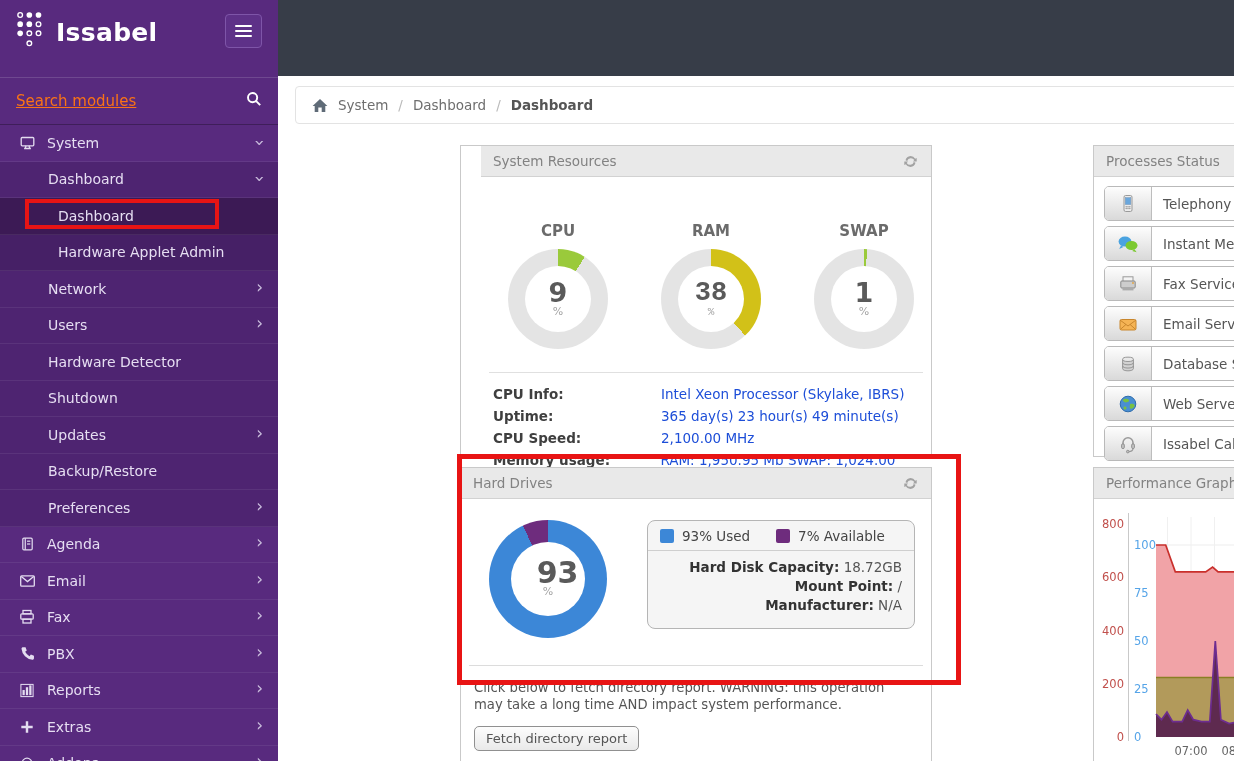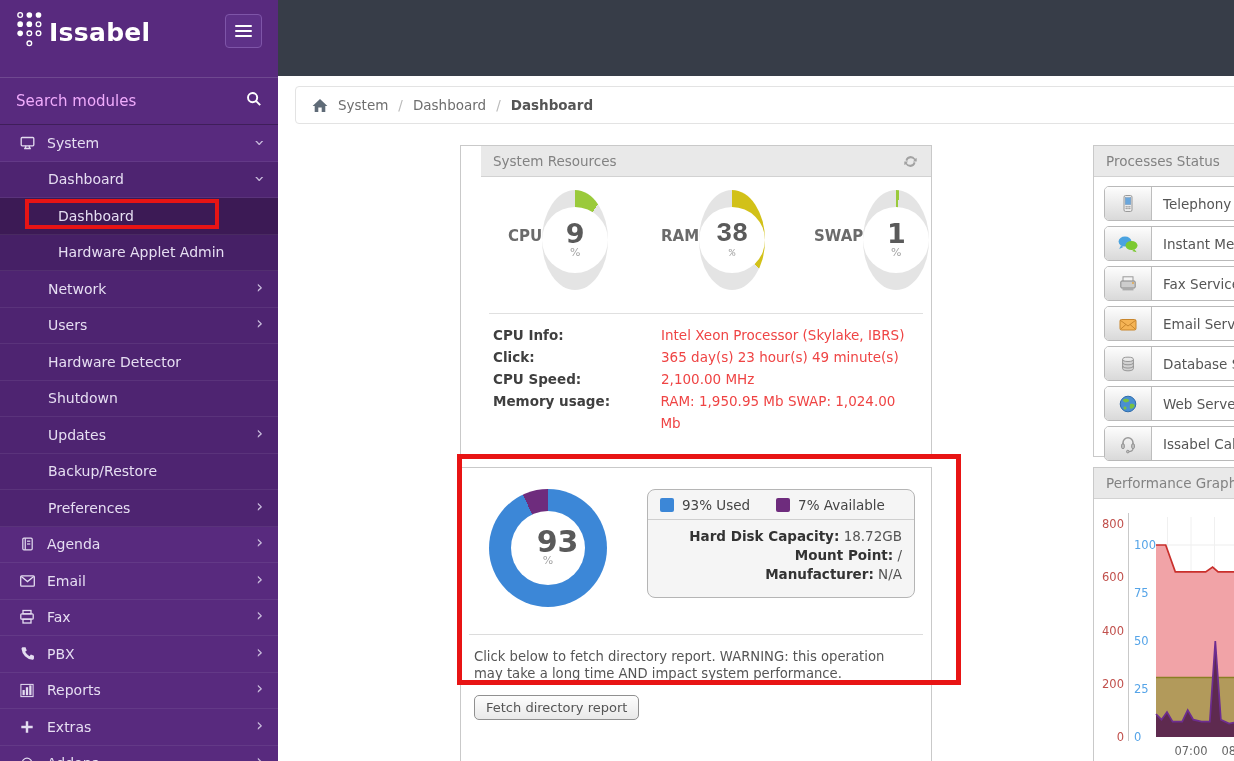--- a/index.html
+++ b/index.html
@@ -5,29 +5,29 @@
   html,body{margin:0;padding:0;}
   body{
     width:1234px;height:761px;position:relative;overflow:hidden;
     background:#fff;font-family:"DejaVu Sans","Liberation Sans",sans-serif;
   }
   
   .topbar{position:absolute;left:278px;top:0;width:956px;height:76px;background:#373d48;}
   
   .sidebar{position:absolute;left:0;top:0;width:278px;height:761px;background:#582a7e;z-index:2;}
   .sidebar-header{position:relative;height:77px;}
-  .logo{position:absolute;left:16px;top:10px;display:flex;align-items:center;gap:3px;cursor:pointer;}
+  .logo{position:absolute;left:16px;top:10px;display:flex;align-items:center;gap:10px;cursor:pointer;}
   .logo-text{color:#fff;font-size:25px;font-weight:bold;letter-spacing:.3px;}
   .hamburger-btn{position:absolute;right:16px;top:14px;width:37px;height:34px;background:#5e3188;
     border:1px solid #7e55a8;border-radius:4px;display:flex;flex-direction:column;align-items:center;
     justify-content:center;gap:2.5px;cursor:pointer;padding:0;}
   .hamburger-btn i{display:block;width:17px;height:2.6px;background:#fff;border-radius:1px;}
   .search-row{height:46px;border-top:1px solid rgba(255,255,255,.14);border-bottom:1px solid rgba(0,0,0,.28);
     display:flex;align-items:center;padding:0 16px;cursor:text;}
-  .search-placeholder{color:#f0abfc;font-size:15px;flex:1;}
+  .search-placeholder{color:#f97316;font-size:15px;flex:1;text-decoration:underline;}
   .menu{display:block;}
   .menu-item{position:relative;height:36.5px;display:flex;align-items:center;box-sizing:border-box;
     border-bottom:1px solid rgba(255,255,255,.07);padding-right:36px;cursor:pointer;}
   .menu-item .mi-label{color:#e6def2;font-size:14px;white-space:nowrap;}
   .level1{background:#582a7e;padding-left:18px;}
   .level2{background:#4e2471;padding-left:48px;}
   .level3{background:#462066;padding-left:58px;}
   .menu-item.selected{background:#3c1a55;}
   .mi-icon{width:18px;margin-right:11px;display:flex;align-items:center;justify-content:center;}
   .chevron{position:absolute;right:15px;top:50%;transform:translateY(-58%);color:#c9bcdc;font-size:17px;line-height:1;}
@@ -44,35 +44,35 @@
   .panel{position:absolute;background:#fff;border:1px solid #c9c9c9;box-sizing:border-box;}
   .panel-header{height:30px;background:#e9e9e9;border-bottom:1px solid #d2d2d2;display:flex;align-items:center;
     padding:0 12px;color:#828282;font-size:13.5px;white-space:nowrap;overflow:hidden;}
   .refresh{margin-left:auto;display:flex;align-items:center;cursor:pointer;}
   .p-sysres{left:182px;top:69px;width:472px;height:312px;padding-left:20px;}
   .p-hd{left:182px;top:391px;width:472px;height:372px;}
   .p-proc{left:815px;top:69px;width:345px;height:312px;}
   .p-perf{left:815px;top:391px;width:345px;height:310px;}
   
   .gauges{display:flex;padding:13px 0 18px 27px;gap:53px;}
-  .gauge{width:100px;display:flex;flex-direction:row;align-items:center;}
+  .gauge{width:100px;display:flex;flex-direction:column;align-items:center;margin-top:32px;}
   .gauge-title{font-size:15px;font-weight:bold;color:#6b6b6b;margin-bottom:9px;}
   .donut{border-radius:50%;display:flex;align-items:center;justify-content:center;background:#e4e4e4;}
   .g-donut{width:100px;height:100px;}
   .hd-donut{width:118px;height:118px;}
   .hole{background:#fff;border-radius:50%;display:flex;flex-direction:column;align-items:center;justify-content:center;}
   .g-donut .hole{width:66px;height:66px;}
   .hd-donut .hole{width:74px;height:74px;}
   .g-num{font-size:27px;font-weight:bold;color:#5a5a5a;line-height:26px;}
   .hd-donut .g-num{font-size:30px;margin-left:19px;}
   .g-unit{font-size:11px;color:#a3a3a3;line-height:12px;}
   .divider{border-top:1px solid #e0e0e0;margin:5px 8px 10px;}
   .info-row{display:flex;padding:0 12px;font-size:13.5px;line-height:22px;}
   .info-label{width:168px;font-weight:bold;color:#3f3f3f;}
-  .info-value{color:#ef4444;}
+  .info-value{color:#1d4ed8;}
   
   .hd-body{display:flex;padding:21px 16px 0 28px;}
   .hd-legend{flex:1;margin-left:40px;border:1px solid #b5b5b5;border-radius:8px;background:#f5f5f5;height:107px;overflow:hidden;}
   .legend-header{display:flex;gap:26px;padding:7px 12px 6px;border-bottom:1px solid #cfcfcf;font-size:13.5px;color:#444;align-items:center;}
   .legend-item{display:flex;align-items:center;}
   .swatch{width:14px;height:14px;border-radius:2px;margin-right:8px;}
   .legend-body{padding:7px 12px;font-size:13.5px;line-height:19px;color:#555;text-align:right;}
   .legend-body b{color:#333;}
   .hd-divider{border-top:1px solid #dcdcdc;margin:27px 8px 0;}
   .hd-note{padding:13px 10px 0 13px;width:452px;box-sizing:border-box;font-size:13.2px;color:#555;line-height:17px;}
@@ -310,35 +310,44 @@
         </div>
       </div>
     </div>
     <div class="divider"></div>
     <div>
       <div class="info-row">
           <span class="info-label">CPU Info:</span>
           <span class="info-value">Intel Xeon Processor (Skylake, IBRS)</span>
         </div>
       <div class="info-row">
-          <span class="info-label">Click:</span>
+          <span class="info-label">Uptime:</span>
           <span class="info-value">365 day(s) 23 hour(s) 49 minute(s)</span>
         </div>
       <div class="info-row">
           <span class="info-label">CPU Speed:</span>
           <span class="info-value">2,100.00 MHz</span>
         </div>
       <div class="info-row">
           <span class="info-label">Memory usage:</span>
           <span class="info-value">RAM: 1,950.95 Mb SWAP: 1,024.00 Mb</span>
         </div>
     </div>
   </section>
 
   <section class="panel p-hd">
+    <header class="panel-header">
+      <span>Hard Drives</span>
+      <span class="refresh">
+        <svg width="17" height="17" viewBox="0 0 17 17" fill="#a2a2a2">
+          <path d="M8.5 3.1a5.4 5.4 0 0 1 4.7 2.7l1.5-.9v3.7h-3.7l1.3-1.5a3.9 3.9 0 0 0-7.1.8L3.5 7.3A5.6 5.6 0 0 1 8.5 3.1z"></path>
+          <path d="M8.5 13.9a5.4 5.4 0 0 1-4.7-2.7l-1.5.9V8.4H6L4.7 9.9a3.9 3.9 0 0 0 7.1-.8l1.7.6a5.6 5.6 0 0 1-5 4.2z"></path>
+        </svg>
+      </span>
+    </header>
     <div class="hd-body">
       <div class="donut hd-donut" style="background: conic-gradient(rgb(60, 135, 215) 93%, rgb(110, 44, 125) 93%, rgb(110, 44, 125) 100%);">
         <div class="hole">
             <span class="g-num">93</span>
             <span class="g-unit">%</span>
           </div>
       </div>
       <div class="hd-legend">
         <div class="legend-header">
           <span class="legend-item">

